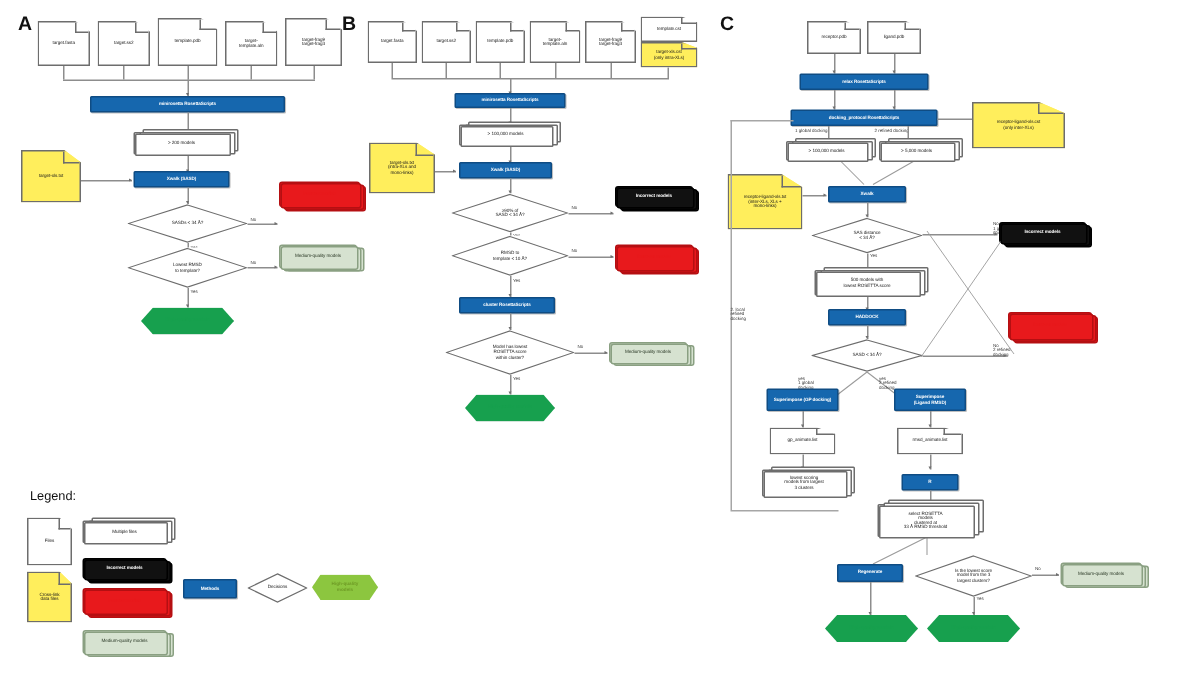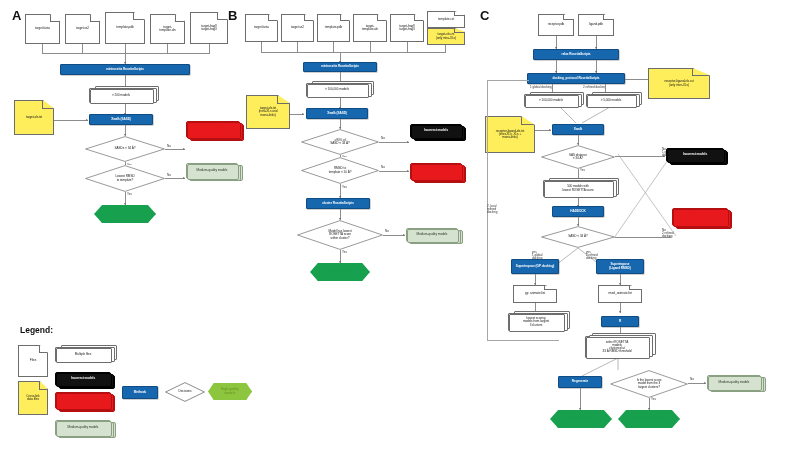--- a/index.html
+++ b/index.html
@@ -67,21 +67,21 @@
   .diag svg{display:block;overflow:visible;}
   .arw{position:absolute;width:0;height:0;}
   .arw.dn{border-left:1.6px solid transparent;border-right:1.6px solid transparent;
           border-top:2.3px solid #6f6f6f;}
   .arw.rt{border-top:1.6px solid transparent;border-bottom:1.6px solid transparent;
           border-left:2.3px solid #6f6f6f;}
 
   .elbl{position:absolute;font-size:3px;color:#333;white-space:nowrap;line-height:1.05;}
 
   
-  .legend-title{position:absolute;font-size:8.5px;font-weight:bold;color:#111;}
+  .legend-title{position:absolute;font-size:8.5px;font-weight:normal;color:#111;}
 </style>
 </head>
 <body>
 
 <div id="fig">
 
   <div class="panel-letter" style="left:12px;top:8px;">A</div>
 
   <div class="node file" style="left:25px;top:14px;width:35px;height:30px;">
       <div class="fold"></div>

